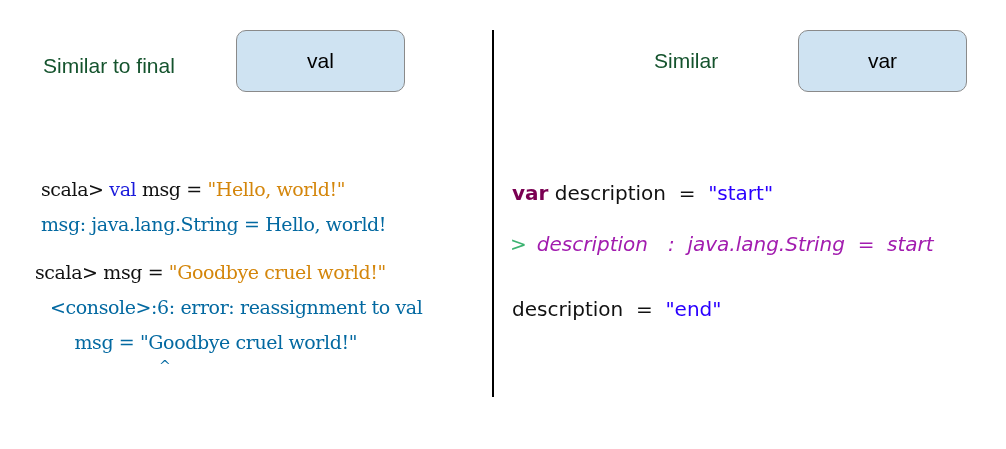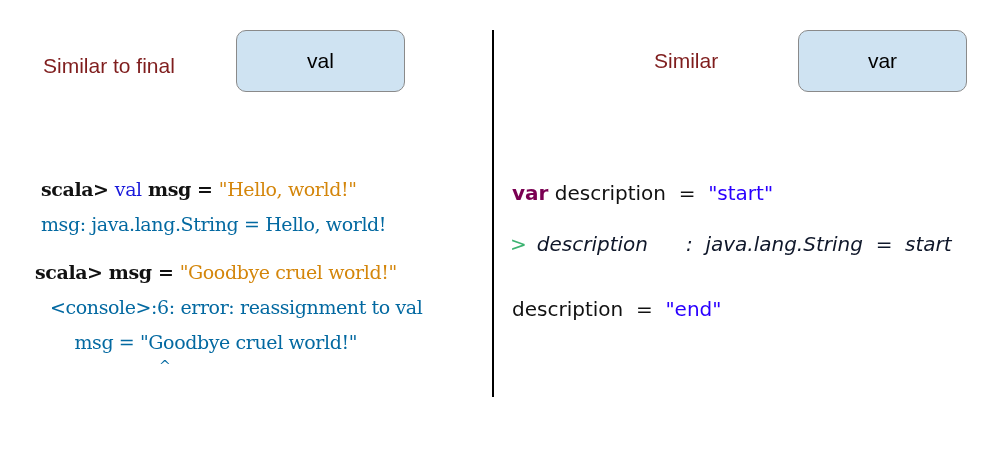--- a/index.html
+++ b/index.html
@@ -2,40 +2,40 @@
 <html><head>
   <meta charset="utf-8">
   <style>
     html, body { margin: 0; padding: 0; }
     body {
       width: 1006px; height: 449px; background: #ffffff;
       position: relative; overflow: hidden;
       font-family: "Liberation Sans", sans-serif;
     }
     .abs { position: absolute; white-space: pre; }
-    .label { font-size: 21px; color: #7f1d1d; }
+    .label { font-size: 21px; color: #14532d; }
     .kwbox {
       position: absolute; box-sizing: border-box;
       background: #cfe3f2; border: 1px solid #8a8a8a; border-radius: 10px;
       display: flex; align-items: center; justify-content: center;
       font-size: 21px; color: #000;
     }
     .divider { position: absolute; left: 492px; top: 30px; width: 1.5px; height: 367px; background: #000; }
     .code {
       font-family: "DejaVu Serif", "Liberation Serif", serif;
       font-size: 19px; letter-spacing: -0.4px;
     }
-    .c-black { color: #111111; font-weight: bold; }
+    .c-black { color: #111111; }
     .c-kw { color: #1a1adb; }
     .c-str { color: #d4860b; }
     .c-err { color: #0369a1; }
     .r { font-family: "DejaVu Sans", sans-serif; font-size: 20px; }
     .r-kw { color: #7a0052; font-weight: bold; }
     .r-str { color: #2a00ff; }
-    .r-out { color: #0f172a; font-style: italic; }
+    .r-out { color: #a21caf; font-style: italic; }
     .r-prompt { color: #3cb371; }
   </style>
 </head>
 <body>
 
 <div class="abs label" style="left:43px; top:54px;">Similar to final</div>
 <div class="kwbox" style="left:236px; top:30px; width:169px; height:62px;">
   <span>val</span>
 </div>
 
@@ -51,15 +51,15 @@
 
 <div class="divider"></div>
 
 <div class="abs label" style="left:654px; top:49px;">Similar</div>
 <div class="kwbox" style="left:798px; top:30px; width:169px; height:62px;">
   <span>var</span>
 </div>
 
 <div class="abs r" style="left:512px; top:181px;"><span class="r-kw">var</span><span style="color:#111"> description  =  </span><span class="r-str">"start"</span></div>
 
-<div class="abs r" style="left:510px; top:232px;"><span class="r-prompt">&gt;</span><span class="r-out" style="margin-left:10px;">description</span><span class="r-out" style="margin-left:38px;">:  java.lang.String  =  start</span></div>
+<div class="abs r" style="left:510px; top:232px;"><span class="r-prompt">&gt;</span><span class="r-out" style="margin-left:10px;">description</span><span class="r-out" style="margin-left:20px;">:  java.lang.String  =  start</span></div>
 
 <div class="abs r" style="left:512px; top:297px; color:#111;"><span>description  =  </span><span class="r-str">"end"</span></div>
 
 </body></html>

